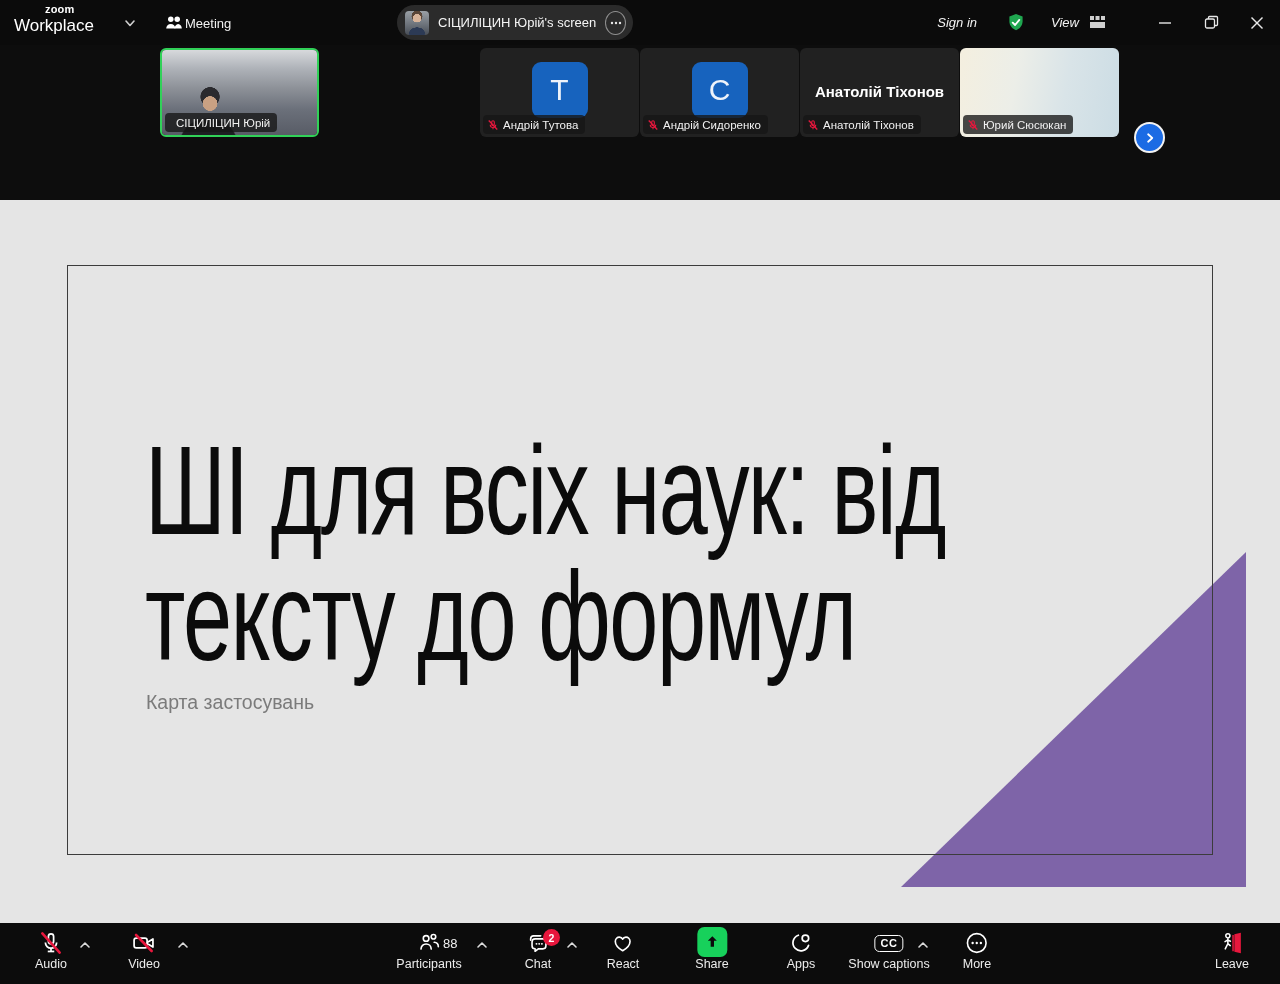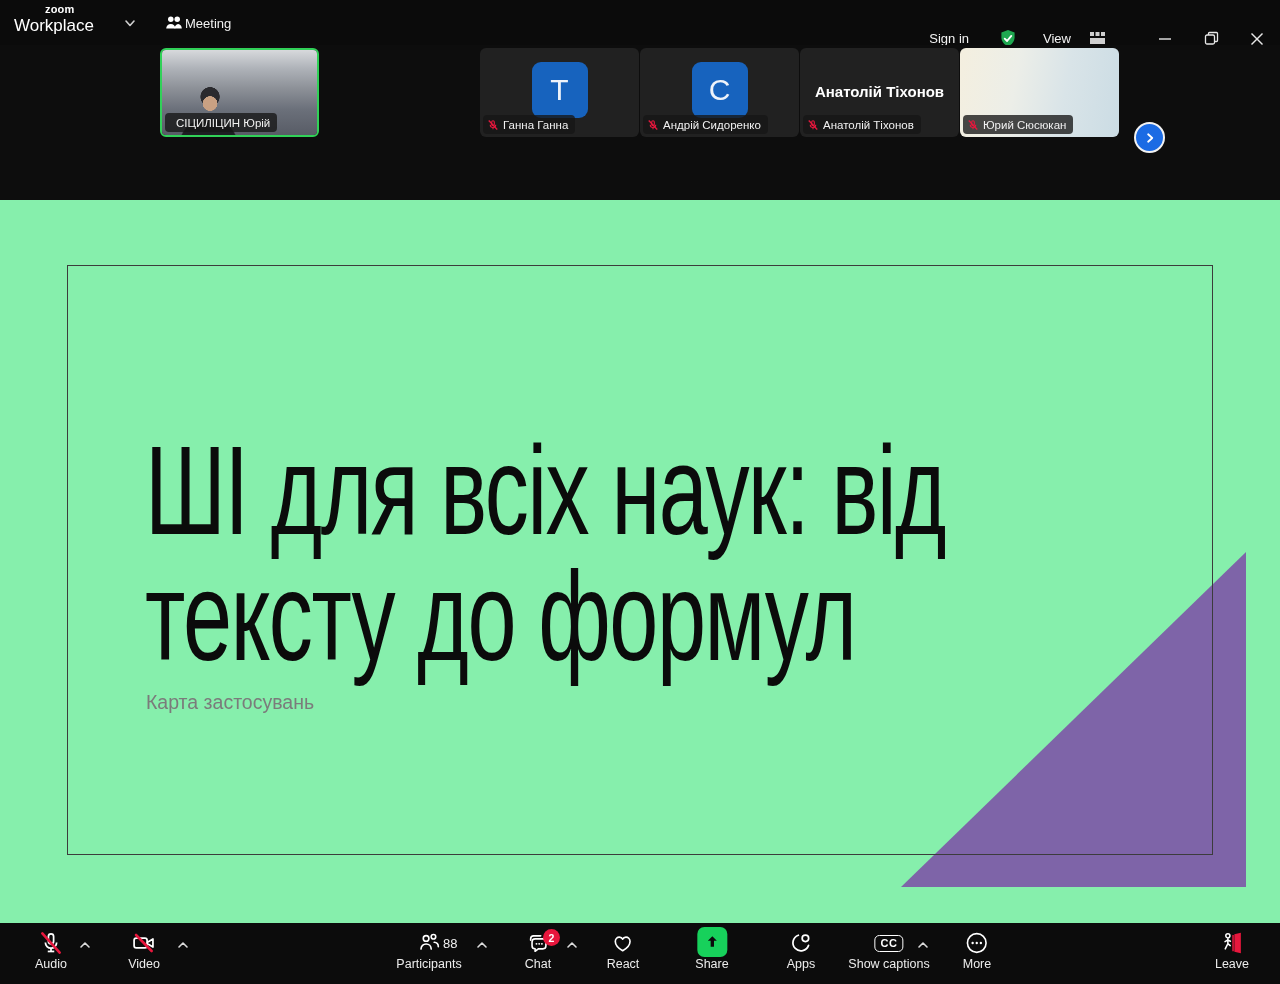--- a/index.html
+++ b/index.html
@@ -19,24 +19,24 @@
                 background:#2b2b2b; display:flex; align-items:center; padding:0 7px 0 8px; gap:9px; }
   .pill-avatar { width:24px; height:24px; border-radius:4px; flex:0 0 auto;
       background:
         radial-gradient(circle 7px at 50% 30%, #d8b49a 60%, rgba(0,0,0,0) 62%),
         radial-gradient(circle 9px at 50% 22%, #5a4638 60%, rgba(0,0,0,0) 62%),
         radial-gradient(ellipse 11px 8px at 50% 92%, #2c3a55 70%, rgba(0,0,0,0) 72%),
         linear-gradient(180deg,#9aa0a6 0%,#6a7078 60%,#474d56 100%); }
   .pill-text { color:#f5f5f5; font-size:13px; white-space:nowrap; flex:1; }
   .pill-more { width:24px; height:24px; border-radius:50%; border:1.5px solid #8f8f8f;
                display:flex; align-items:center; justify-content:center; }
-  .tb-right { position:absolute; right:0; top:16px; height:45px; display:flex; align-items:center; }
+  .tb-right { position:absolute; right:0; top:0; height:45px; display:flex; align-items:center;font-style:italic; }
   .signin { color:#f2f2f2; font-size:13px; margin-right:28px; }
   .shield { margin-right:24px; width:22px; height:22px; }
-  .view-btn { display:flex; align-items:center; gap:18px; color:#f2f2f2; font-size:13px; margin-right:36px; }
+  .view-btn { display:flex; align-items:center; gap:10px; color:#f2f2f2; font-size:13px; margin-right:36px; }
   .winbtn { width:46px; height:45px; display:flex; align-items:center; justify-content:center; }
 
   
   .strip { position:absolute; left:0; top:45px; width:1280px; height:155px; background:#0d0d0d; }
   .tile { position:absolute; top:3px; width:159px; height:89px; border-radius:6px; overflow:hidden;
           background:#212121; }
   .tile.active { border:2.5px solid #31d158; }
   .vid { position:absolute; inset:0; }
   .v1 { background:
         radial-gradient(circle 13px at 31% 63%, #c9a183 55%, rgba(0,0,0,0) 58%),
@@ -60,21 +60,21 @@
                  color:#fff; font-size:15px; font-weight:700; }
   .chip { position:absolute; left:3px; bottom:3px; max-width:152px; height:19px;
           background:rgba(22,22,22,.78); border-radius:4px; display:flex; align-items:center;
           gap:4px; padding:0 7px 0 4px; color:#f1f1f1; font-size:11.5px; white-space:nowrap; }
   .chip.nomic { padding-left:11px; }
   .next-btn { position:absolute; left:1134px; top:77px; width:31px; height:31px; border-radius:50%;
               background:#1b6be4; border:2.5px solid #f2f2f2; display:flex; align-items:center;
               justify-content:center; padding:0; }
 
   
-  .stage { position:absolute; left:0; top:200px; width:1280px; height:723px; background:#86efac; }
+  .stage { position:absolute; left:0; top:200px; width:1280px; height:723px; background:#e5e5e5; }
   .accent-triangle { position:absolute; left:901px; top:352px; width:345px; height:335px;
                      background:#7e64a8; clip-path:polygon(100% 0, 100% 100%, 0 100%); z-index:1; }
   .slide-frame { position:absolute; left:67px; top:65px; width:1146px; height:590px;
                  border:1.5px solid #3c3c3c; z-index:2; }
   .slide-title { position:absolute; left:145px; top:228px; z-index:3; color:#0b0b0b;
                  font-size:126px; line-height:126px; letter-spacing:-2px; }
   .slide-title .line { transform:scaleX(.70); transform-origin:0 0; white-space:nowrap; height:126px; }
   .slide-subtitle { position:absolute; left:146px; top:491px; z-index:3; color:#7b7b7b;
                     font-size:19.5px; letter-spacing:0;text-align:center; }
 
@@ -110,20 +110,31 @@
     </svg>
     <div class="meeting-tab">
       <svg width="22" height="22" viewBox="0 0 24 24">
         <circle cx="8.5" cy="8" r="3" fill="#fff"></circle>
         <circle cx="15.5" cy="8" r="3" fill="#fff"></circle>
         <path d="M3.5 18c0-3 2.2-5 5-5s5 2 5 5z" fill="#fff"></path>
         <path d="M12.5 18c.3-2.7 1.8-4.6 4-4.9 2.4.3 4 2.2 4 4.9z" fill="#fff"></path>
       </svg>
       <span>Meeting</span>
     </div>
+    <div class="share-pill">
+      <span class="pill-avatar"></span>
+      <span class="pill-text">СІЦИЛІЦИН Юрій's screen</span>
+      <span class="pill-more">
+        <svg width="14" height="14" viewBox="0 0 14 14">
+          <circle cx="3" cy="7" r="1.2" fill="#e8e8e8"></circle>
+            <circle cx="7" cy="7" r="1.2" fill="#e8e8e8"></circle>
+            <circle cx="11" cy="7" r="1.2" fill="#e8e8e8"></circle>
+        </svg>
+      </span>
+    </div>
     <div class="tb-right">
       <span class="signin">Sign in</span>
       <svg class="shield" viewBox="0 0 24 24">
         <path d="M12 2.3l7.2 2.6v5.2c0 4.7-3.1 8.2-7.2 9.8-4.1-1.6-7.2-5.1-7.2-9.8V4.9z" fill="#1fa750"></path>
         <polyline points="8.4,11.6 11,14.2 15.6,8.6" fill="none" stroke="#fff" stroke-width="2" stroke-linecap="round" stroke-linejoin="round"></polyline>
       </svg>
       <div class="view-btn">
         <span>View</span>
         <svg width="17" height="15" viewBox="0 0 17 15">
           <rect x="1" y="1" width="4" height="4" fill="#cfcfcf"></rect>
@@ -166,21 +177,21 @@
       <div class="avatar-sq">
         <span>T</span>
       </div>
       <div class="chip">
         <svg width="12" height="12" viewBox="0 0 24 24">
           <rect x="9.4" y="3.5" width="5.2" height="9.5" rx="2.6" fill="none" stroke="#e8173d" stroke-width="2.2"></rect>
           <path d="M6.5 11.5a5.5 5.5 0 0 0 11 0" fill="none" stroke="#e8173d" stroke-width="2.2"></path>
           <line x1="12" y1="17" x2="12" y2="20.5" stroke="#e8173d" stroke-width="2.2"></line>
           <line x1="3.5" y1="3" x2="20.5" y2="21" stroke="#e8173d" stroke-width="2.6"></line>
         </svg>
-        <span>Ганна Ганна</span>
+        <span>Андрій Тутова</span>
       </div>
     </div>
 
     <div class="tile" style="left:640px">
       <div class="avatar-sq">
         <span>C</span>
       </div>
       <div class="chip">
         <svg width="12" height="12" viewBox="0 0 24 24">
           <rect x="9.4" y="3.5" width="5.2" height="9.5" rx="2.6" fill="none" stroke="#e8173d" stroke-width="2.2"></rect>

